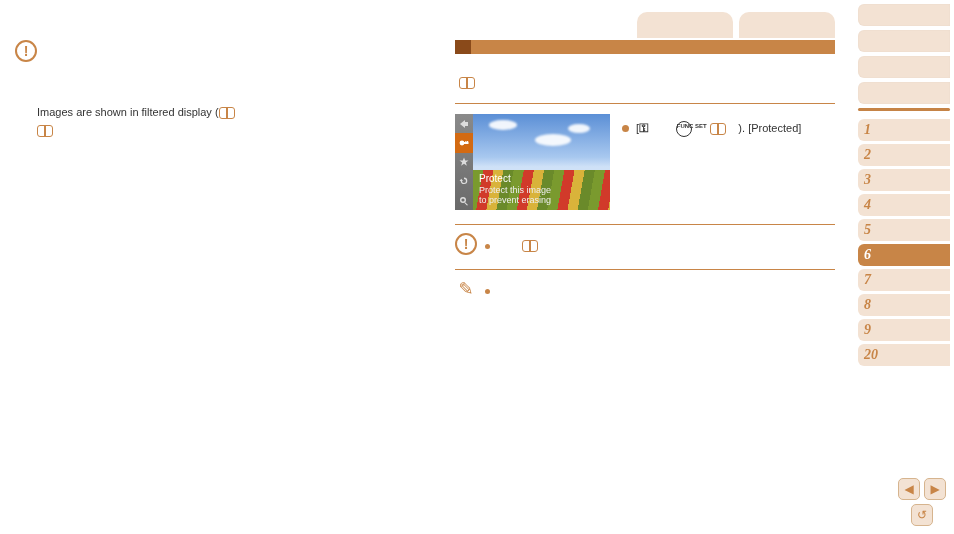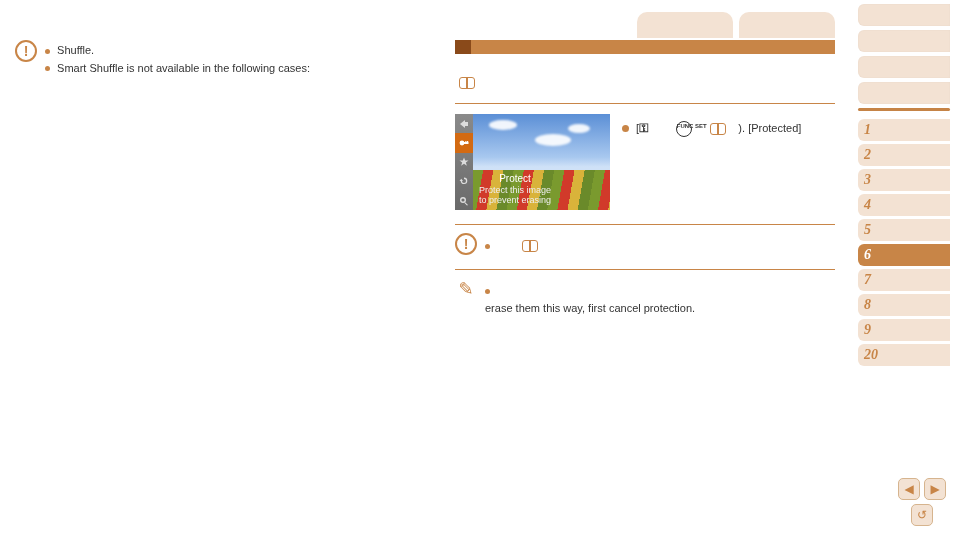--- a/index.html
+++ b/index.html
@@ -216,21 +216,20 @@
     filter: blur(1px);
   }
   .cam-labelbox {
     position: absolute;
     left: 2px;
     bottom: 2px;
     color: #eee;
     font-size: 9px;
     line-height: 1.2;
     padding: 2px 4px;
-    text-align: center;
   }
   .cam-labelbox .lbl-title { color: #fff; font-size: 10px; }
   .step-text { flex: 1; font-size: 11px; line-height: 1.8; padding-top: 4px; }
   .step-text .inline { white-space: nowrap; }
   
   .hr { height: 1px; background: #c88547; margin: 14px 0 8px 0; }
   
   
   .footer-nav {
     position: absolute;
@@ -254,26 +253,24 @@
   }
 </style>
 </head>
 <body>
 
 <div class="page">
 
   <div class="col-left">
     <div class="warn-block">
       <div class="warn-icon">!</div>
-      <div class="warn-content">
-        <span class="bullet"></span>
-        <span>Shuffle.</span><br>
-        <span class="bullet"></span>
-        <span>Smart Shuffle is not available in the following cases:</span>
-      </div>
+    </div>
+    <div class="indent-1">
+      <span>Images are shown in filtered display (</span><span class="book-icon"></span><br>
+      <span class="book-icon"></span>
     </div>
   </div>
 
   <div class="col-right">
     <div class="section-head">
       <div class="head-tabs">
         <div class="head-tab"></div>
         <div class="head-tab"></div>
       </div>
       <div class="head-bar"></div>
@@ -355,21 +352,20 @@
         <span class="book-icon"></span>
         <span></span>
       </div>
     </div>
 
     <div class="hr"></div>
     <div class="warn-block">
       <div class="pencil-icon">✎</div>
       <div class="warn-content" style="padding-top:4px;">
         <span class="bullet"></span><br>
-        <span>erase them this way, first cancel protection.</span>
       </div>
     </div>
   </div>
 
   <div class="sidebar">
     <div class="tab-stack">
       <div class="tab-item thin"></div>
       <div class="tab-item thin"></div>
       <div class="tab-item thin"></div>
       <div class="tab-item thin"></div>

